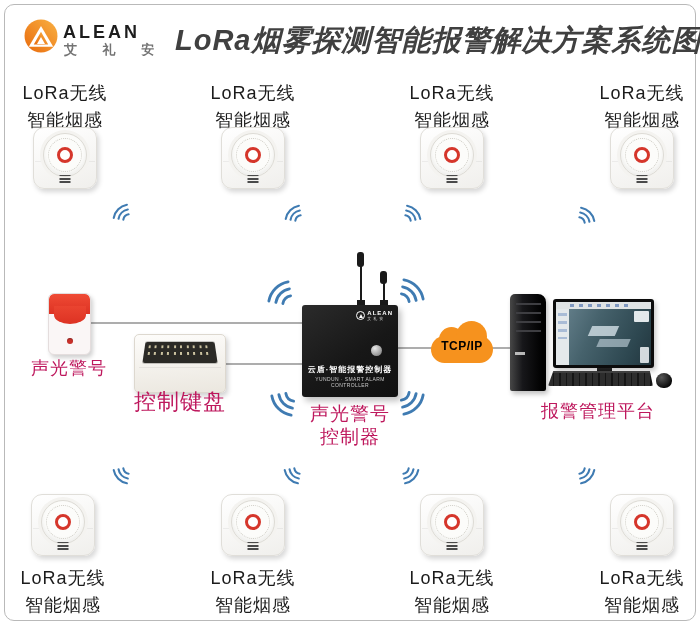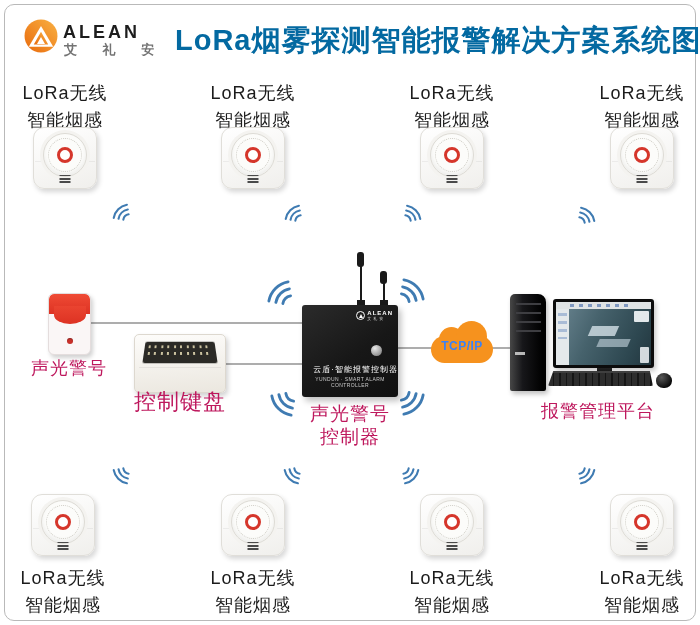--- a/index.html
+++ b/index.html
@@ -5,21 +5,21 @@
   * { margin:0; padding:0; box-sizing:border-box; }
   html,body { background:#fff; }
   body { font-family:"Liberation Sans", sans-serif; }
   .canvas { position:relative; width:700px; height:625px; background:#fff; overflow:hidden; }
   .frame { position:absolute; inset:4px; border:1px solid #b9b9b9; border-radius:10px; pointer-events:none; }
 
   
   .logo-svg { position:absolute; left:24px; top:19px; width:34px; height:34px; }
   .brand { position:absolute; left:63px; top:22px; font-size:18px; font-weight:800; letter-spacing:3px; color:#1d1d1d; }
   .brand-cn { position:absolute; left:64px; top:41px; font-size:13px; font-weight:700; letter-spacing:11px; color:#737373; white-space:nowrap; }
-  .title { position:absolute; left:175px; right:8px; top:21px; text-align:center; font-size:29px; font-weight:700; color:#0369a1; letter-spacing:1px; white-space:nowrap; }
+  .title { position:absolute; left:175px; right:8px; top:21px; text-align:center; font-size:29px; font-weight:700; color:#404040; letter-spacing:1px; white-space:nowrap;font-style:italic; }
 
   
   .sensor { position:absolute; width:64px; height:62px; background:linear-gradient(160deg,#ffffff,#f0efec); border:1px solid #e0ded9; border-radius:11px; box-shadow:2px 3px 5px rgba(0,0,0,.16); }
   .sensor::before { content:""; position:absolute; left:1px; right:1px; top:33px; border-top:1px solid rgba(0,0,0,.05); }
   .disc { position:absolute; left:9px; top:5px; width:44px; height:44px; border-radius:50%; background:#fcfcfa; border:1px solid #dddbd5; box-shadow:0 0 0 3px #f4f3f0, inset 0 -3px 4px rgba(0,0,0,.06); }
   .disc::before { content:""; position:absolute; inset:4px; border:1px dotted #cfcdc6; border-radius:50%; }
   .ring { position:absolute; left:50%; top:50%; width:16px; height:16px; transform:translate(-50%,-50%); border:3px solid #d5362b; border-radius:50%; background:#fff; }
   .grill { position:absolute; bottom:5px; left:50%; transform:translateX(-50%); width:11px; height:8px; background:repeating-linear-gradient(180deg,#4a4a4a 0 1.5px,transparent 1.5px 3.2px); }
   .dev-label { position:absolute; width:110px; text-align:center; font-size:18px; line-height:27px; letter-spacing:1px; color:#1c1c1c; }
 
@@ -52,29 +52,29 @@
   .antenna { position:absolute; background:#1a1a1a; }
   .ant-tip { border-radius:3px; }
   .ctl-brand { position:absolute; right:5px; top:5px; display:flex; align-items:center; gap:2px; color:#fff; }
   .ctl-brand .mini-circle { width:9px; height:9px; border:1px solid #fff; border-radius:50%; display:flex; align-items:center; justify-content:center; }
   .ctl-brand .mini-tri { width:0; height:0; border-left:2.5px solid transparent; border-right:2.5px solid transparent; border-bottom:4px solid #fff; }
   .ctl-brand-txt { display:flex; flex-direction:column; line-height:1; }
   .ctl-brand-txt .en { font-size:6px; font-weight:700; letter-spacing:1px; }
   .ctl-brand-txt .cn { font-size:4px; letter-spacing:2px; margin-top:1px; color:#ddd; }
   .ctl-button { position:absolute; left:69px; top:40px; width:11px; height:11px; border-radius:50%; background:radial-gradient(circle at 35% 30%,#e8e8e8,#8f8f8f 75%); }
   .ctl-text { position:absolute; left:0; right:0; bottom:9px; text-align:center; color:#fff; }
-  .ctl-text .cn { font-size:8px; font-weight:400; letter-spacing:1px;text-align:right; }
+  .ctl-text .cn { font-size:8px; font-weight:700; letter-spacing:1px; }
   .ctl-text .en { font-size:5px; color:#c9c9c9; letter-spacing:.4px; margin-top:1px; }
 
   
   .cloud { position:absolute; left:431px; top:320px; width:62px; height:43px; z-index:3; }
   .cloud .base { position:absolute; bottom:0; left:0; right:0; height:27px; background:#f6921e; border-radius:14px; }
   .cloud .puff1 { position:absolute; left:8px; top:7px; width:25px; height:25px; border-radius:50%; background:#f6921e; }
   .cloud .puff2 { position:absolute; left:25px; top:1px; width:31px; height:31px; border-radius:50%; background:#f6921e; }
-  .cloud-label { position:absolute; inset:0; display:flex; align-items:center; justify-content:center; padding-top:9px; color:#3b82f6; font-size:12px; font-weight:700; letter-spacing:.5px; }
+  .cloud-label { position:absolute; inset:0; display:flex; align-items:center; justify-content:center; padding-top:9px; color:#000000; font-size:12px; font-weight:700; letter-spacing:.5px; }
 
   
   .tower { position:absolute; left:510px; top:294px; width:36px; height:97px; background:linear-gradient(90deg,#474747,#17171a 35%,#000 90%); border-radius:5px 8px 2px 2px; box-shadow:2px 3px 5px rgba(0,0,0,.25); }
   .tower::before { content:""; position:absolute; left:6px; right:5px; top:9px; height:30px; background:repeating-linear-gradient(180deg,#3e3e42 0 2px,transparent 2px 9px); }
   .tower-logo { position:absolute; left:5px; top:58px; width:10px; height:3px; background:#d4d4d4; opacity:.85; }
   .monitor { position:absolute; left:553px; top:299px; width:101px; height:69px; background:#0c0c0c; border-radius:3px; padding:3px; box-shadow:2px 3px 5px rgba(0,0,0,.22); }
   .screen { position:relative; width:100%; height:100%; background:linear-gradient(115deg,#6d8894 0%,#46626c 40%,#2d4750 78%,#22363e 100%); overflow:hidden; }
   .scr-toolbar { position:absolute; left:0; right:0; top:0; height:7px; background:#dfe3e4; }
   .scr-toolbar::after { content:""; position:absolute; left:14px; right:20px; top:2px; height:3px; background:repeating-linear-gradient(90deg,#7f98c0 0 4px,transparent 4px 9px); }
   .scr-left { position:absolute; left:0; top:7px; bottom:0; width:13px; background:#e4e9eb; }

